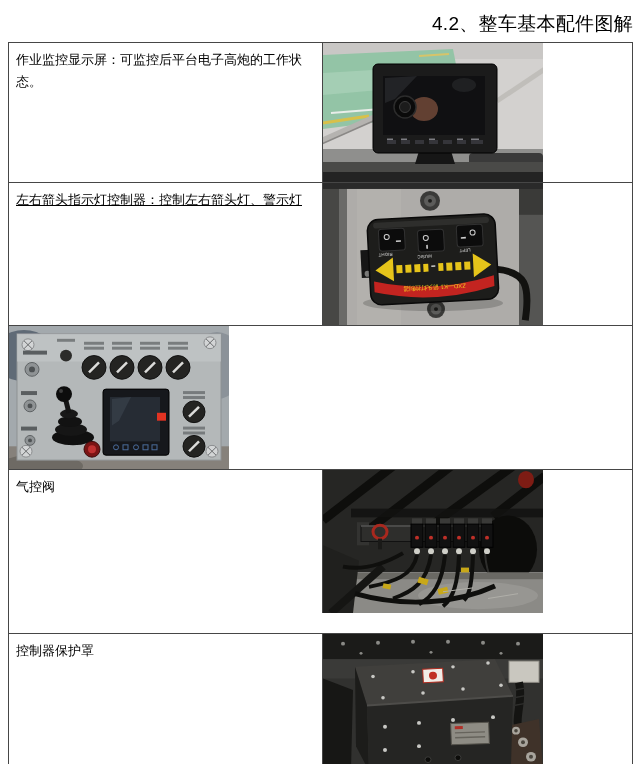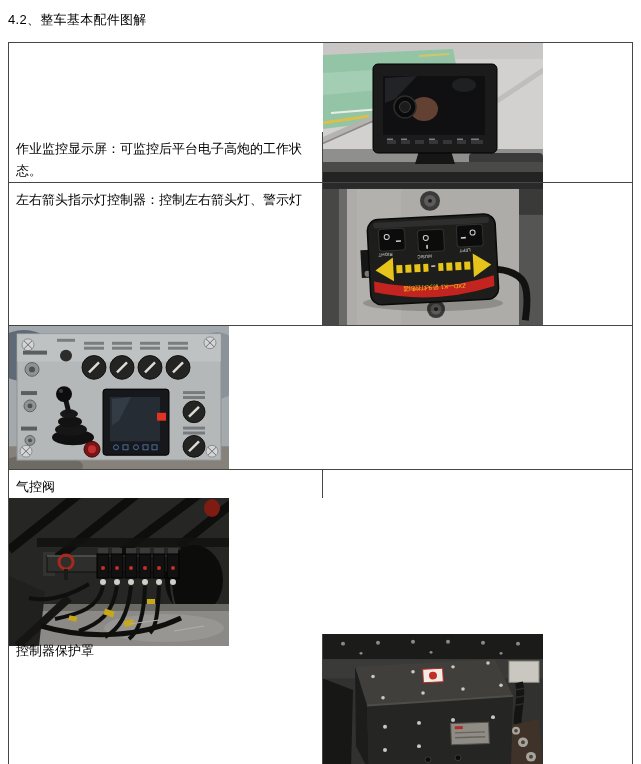--- a/index.html
+++ b/index.html
@@ -3,39 +3,39 @@
 <meta charset="utf-8">
 <style>
   * { margin:0; padding:0; box-sizing:border-box; }
   html,body { background:#ffffff; }
   body {
     width:641px; height:764px;
     font-family:"Liberation Sans","DejaVu Sans",sans-serif;
     color:#000; overflow:hidden; position:relative;
   }
   .page-title {
-    font-size:13px; font-weight:400; color:#000;
-    margin:11px 8px 0 8px; letter-spacing:.3px;
+    font-size:19px; font-weight:400; color:#000;
+    margin:11px 8px 0 8px; letter-spacing:.3px;text-align:right;
   }
   .parts-table {
     position:absolute; left:8px; top:42px; width:625px;
     border:1px solid #464646;
   }
   .row { display:flex; border-top:1px solid #464646; }
   .row:first-child { border-top:none; }
   .cell-text {
     width:314px; border-right:1px solid #464646;
     padding:6px 10px 0 7px;
     font-size:13px; line-height:22px; color:#000;
   }
   .cell-photo { flex:1; background:#fff; }
   .photo { width:220px; height:100%; }
   .photo svg { display:block; width:100%; height:100%; }
-  .h1 { height:139px;align-items:flex-end; } .h2 { height:143px; } .h3 { height:144px; }
-  .h4 { height:144px;flex-direction:column; } .h5 { height:146px;margin-top:20px; }
+  .h1 { height:139px; } .h2 { height:143px;text-decoration:underline; } .h3 { height:144px; }
+  .h4 { height:144px; } .h5 { height:146px;margin-top:20px; }
 </style>
 </head>
 <body>
 
 <div class="page-title">4.2、整车基本配件图解</div>
 
 <div class="parts-table">
 
   <div class="row h1">
     <div class="cell-text">作业监控显示屏：可监控后平台电子高炮的工作状态。</div>

